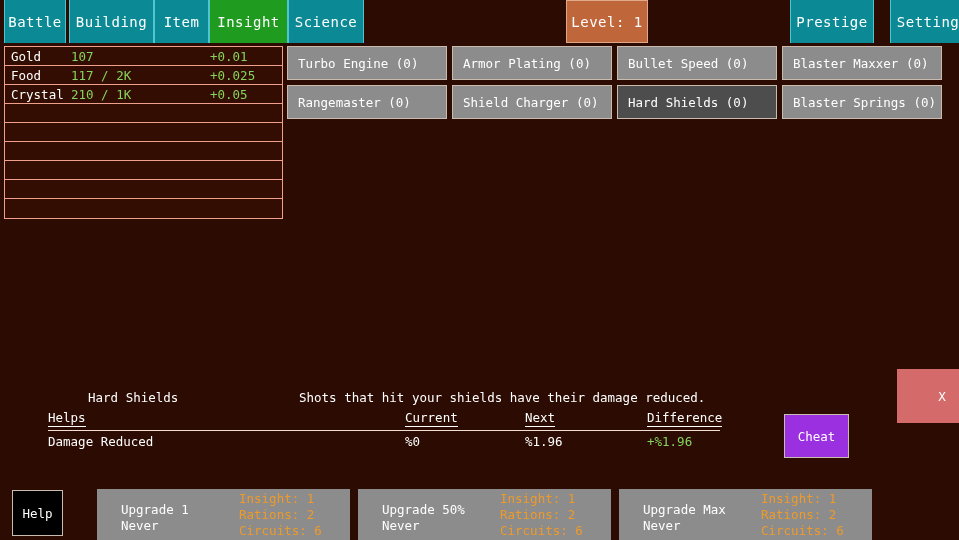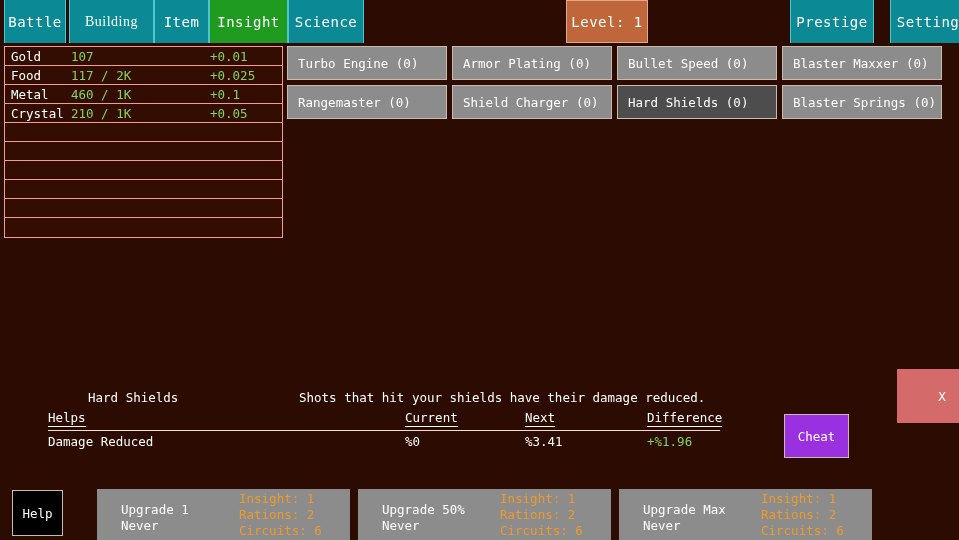--- a/index.html
+++ b/index.html
@@ -229,21 +229,21 @@
   }
   .cost-line { display: block; white-space: pre; }
 </style>
 </head>
 <body>
 
 <div id="tabbar">
     <div class="tab" style="left: 4px; width: 62px;">
       <span>Battle</span>
     </div>
-    <div class="tab" style="left: 69px; width: 85px; font-family: Liberation Serif, serif;">
+    <div class="tab" style="left: 69px; width: 85px;">
       <span>Building</span>
     </div>
     <div class="tab active" style="left: 209px; width: 79px;">
       <span>Insight</span>
     </div>
     <div class="tab" style="left: 154px; width: 55px;">
       <span>Item</span>
     </div>
     <div class="tab" style="left: 288px; width: 76px;">
       <span>Science</span>
@@ -262,25 +262,20 @@
 <div id="resource-table">
     <div class="res-row">
       <span class="res-name">Gold</span>
       <span class="res-amount">107</span>
       <span class="res-rate">+0.01</span>
     </div>
     <div class="res-row">
       <span class="res-name">Food</span>
       <span class="res-amount">117 / 2K</span>
       <span class="res-rate">+0.025</span>
-    </div>
-    <div class="res-row">
-      <span class="res-name">Metal</span>
-      <span class="res-amount">460 / 1K</span>
-      <span class="res-rate">+0.1</span>
     </div>
     <div class="res-row">
       <span class="res-name">Crystal</span>
       <span class="res-amount">210 / 1K</span>
       <span class="res-rate">+0.05</span>
     </div>
     <div class="res-row"></div>
     <div class="res-row"></div>
     <div class="res-row"></div>
     <div class="res-row"></div>
@@ -339,21 +334,21 @@
   <div id="detail-table">
     <div class="dt-headrow">
       <span class="dt-head c-helps">Helps</span>
       <span class="dt-head c-cur">Current</span>
       <span class="dt-head c-next">Next</span>
       <span class="dt-head c-diff">Difference</span>
     </div>
     <div class="dt-bodyrow">
       <span class="dt-cell c-helps">Damage Reduced</span>
       <span class="dt-cell c-cur">%0</span>
-      <span class="dt-cell c-next">%3.41</span>
+      <span class="dt-cell c-next">%1.96</span>
       <span class="dt-cell c-diff pos">+%1.96</span>
     </div>
   </div>
 </div>
 
 <div id="cheat-btn">Cheat</div>
 <div id="close-panel">X</div>
 
 <div id="help-btn">Help</div>
 <div id="buy-bar">

